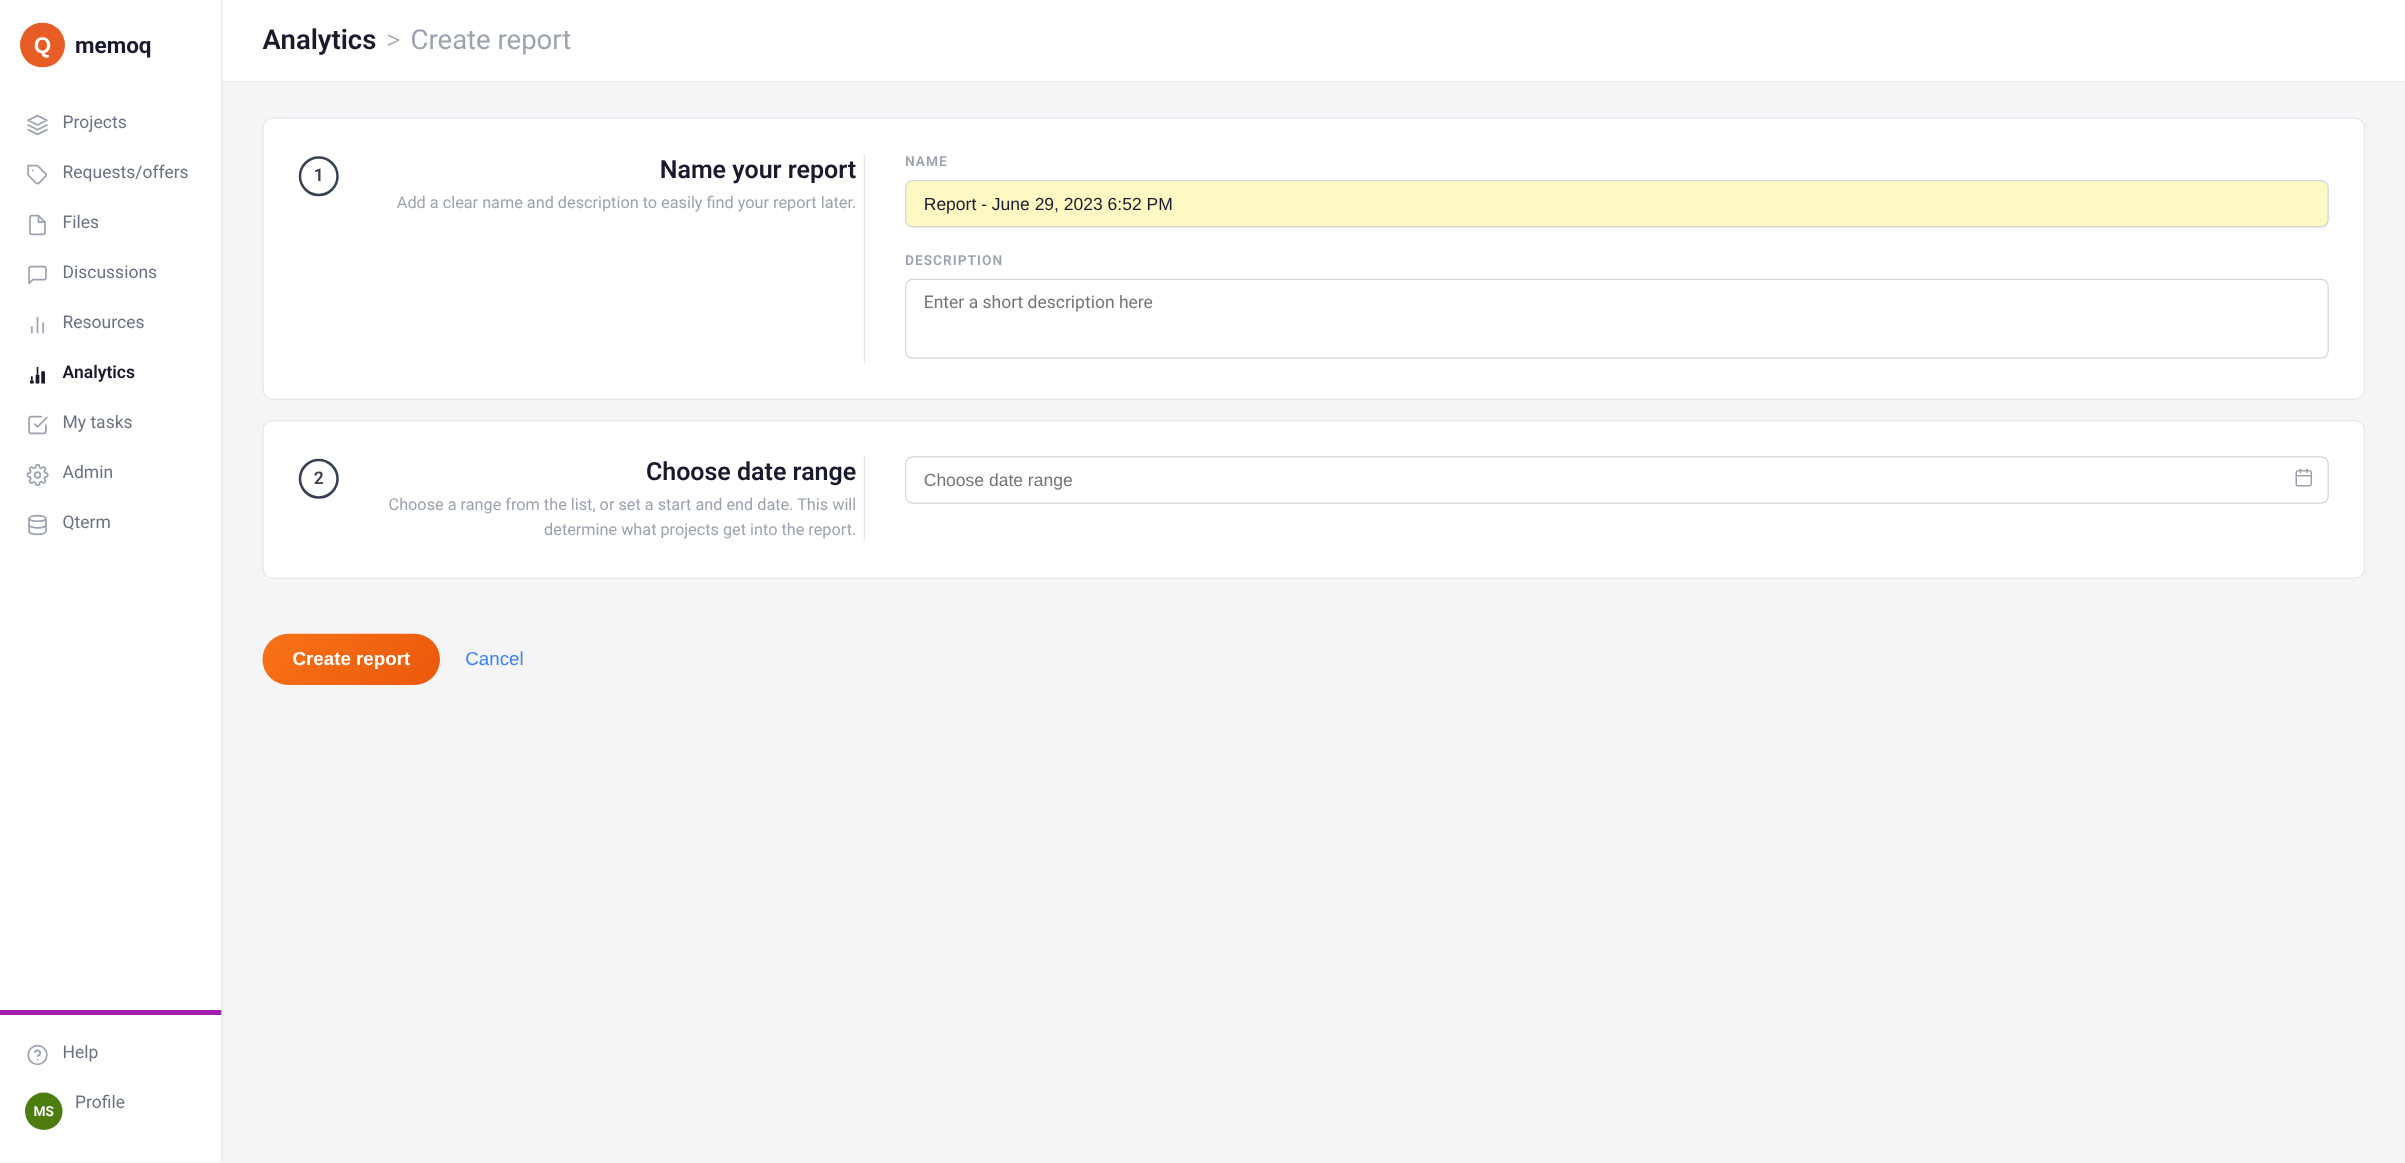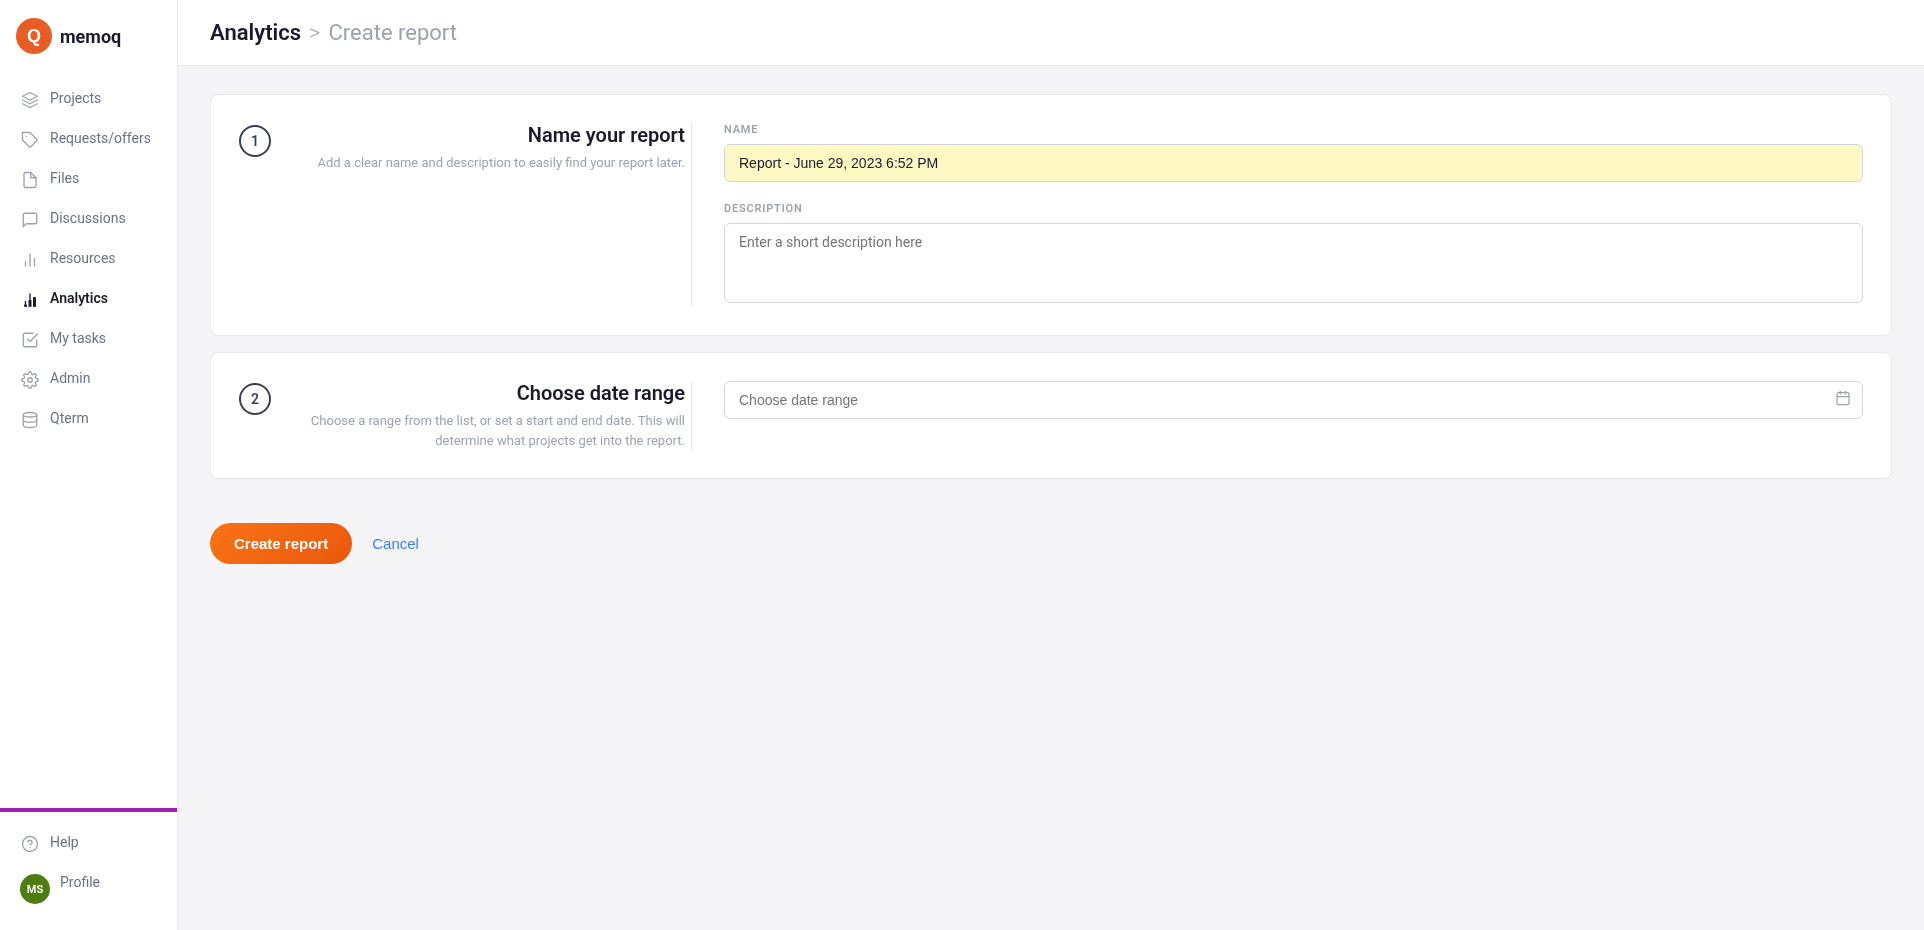--- a/index.html
+++ b/index.html
@@ -170,21 +170,21 @@
     .form-textarea {
       width: 100%;
       border: 1px solid #d1d5db;
       border-radius: 6px;
       padding: 10px 14px;
       font-size: 14px;
       color: #0f766e;
       outline: none;
       background: #fff;
       resize: none;
-      height: 80px;
+      height: 64px;
       font-family: inherit;
     }
     .date-range-input-wrapper {
       position: relative;
       display: flex;
       align-items: center;
     }
     .date-range-input {
       width: 100%;
       border: 1px solid #d1d5db;

